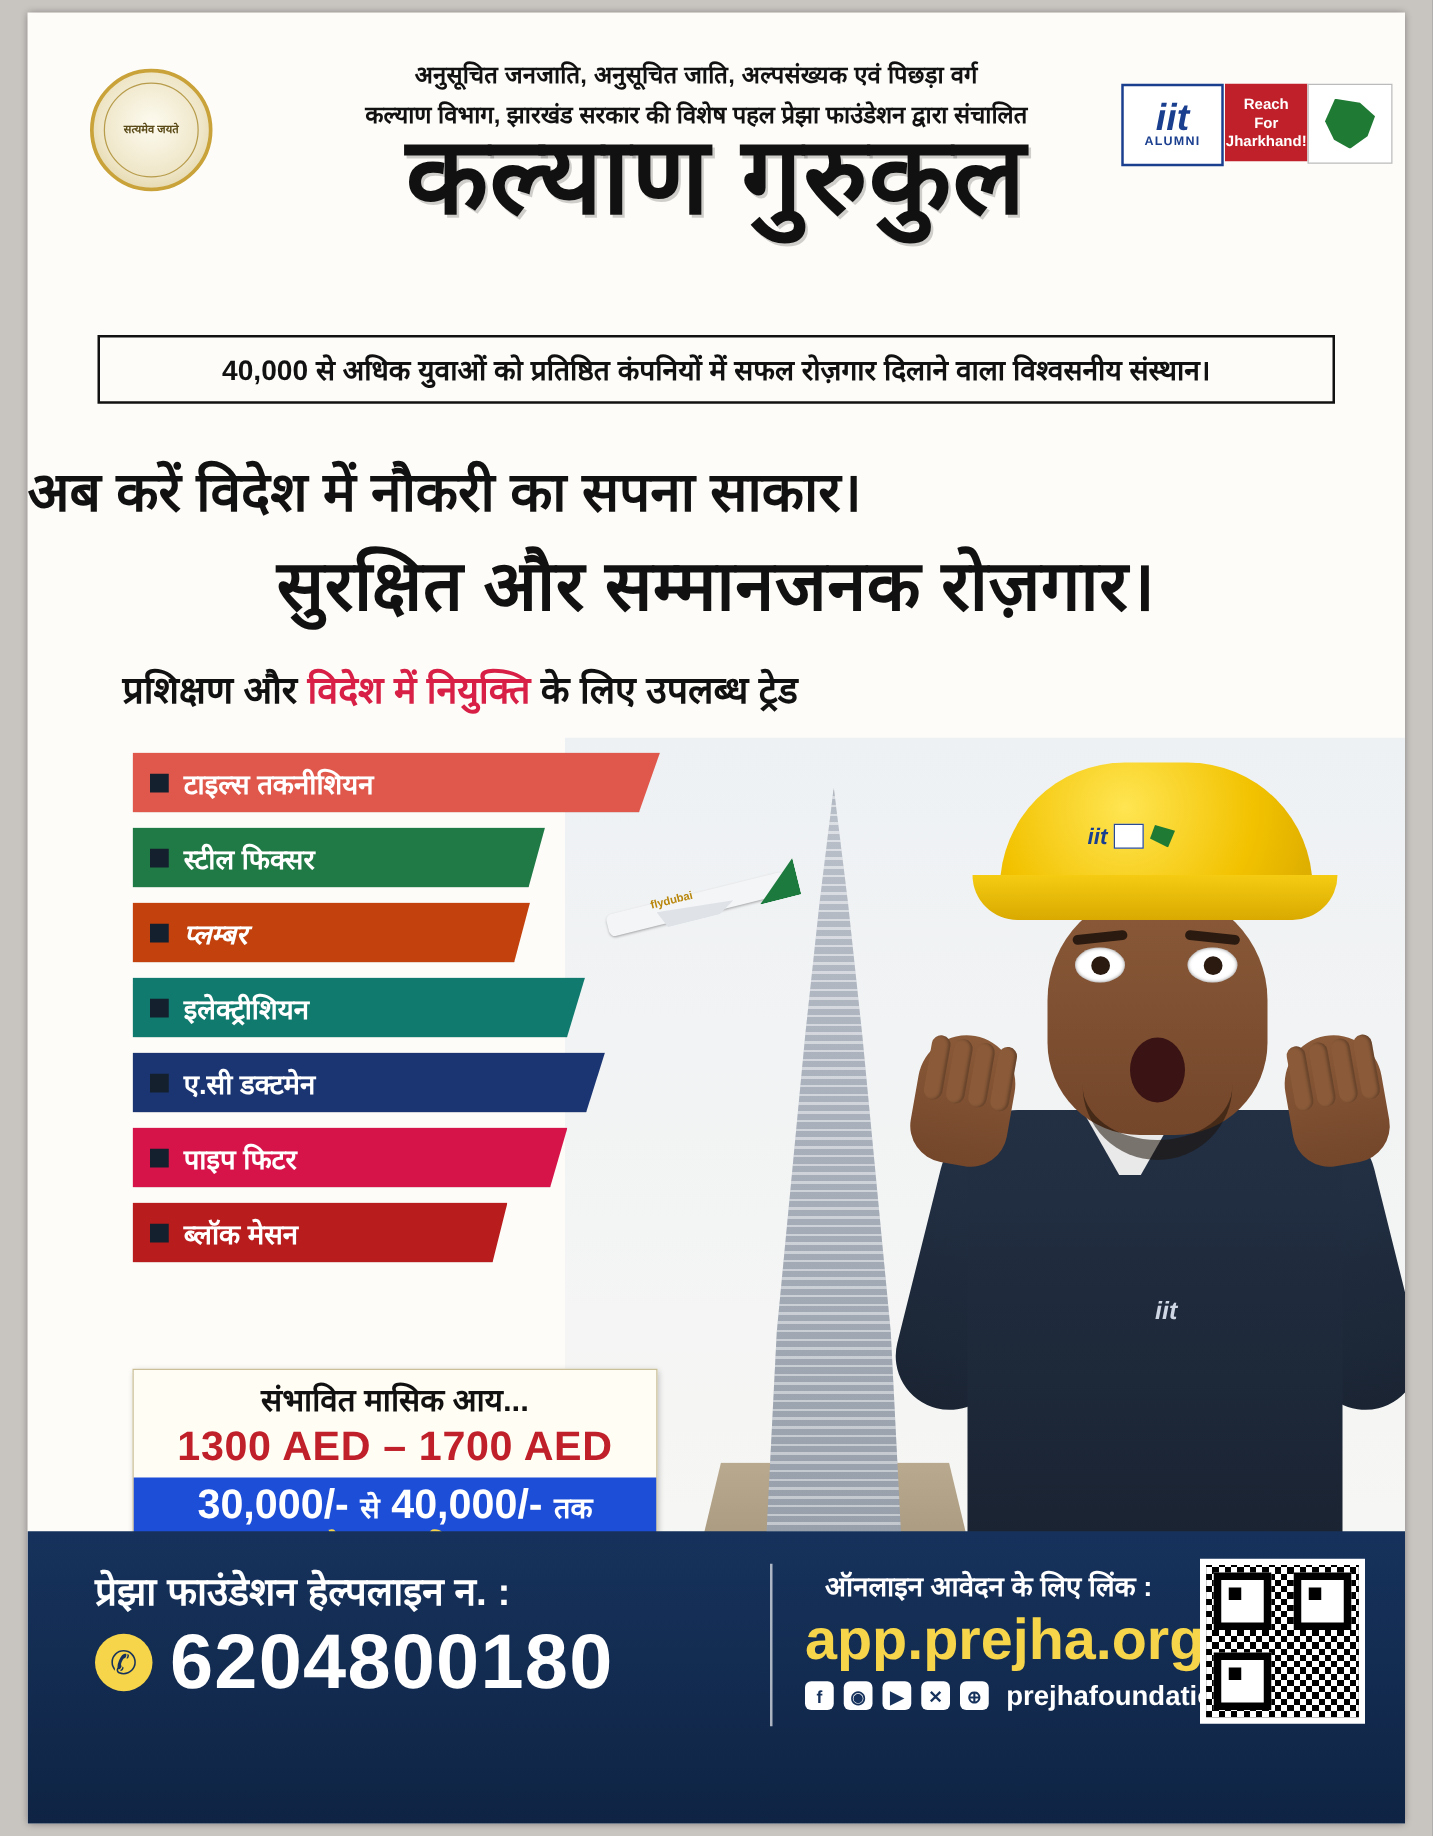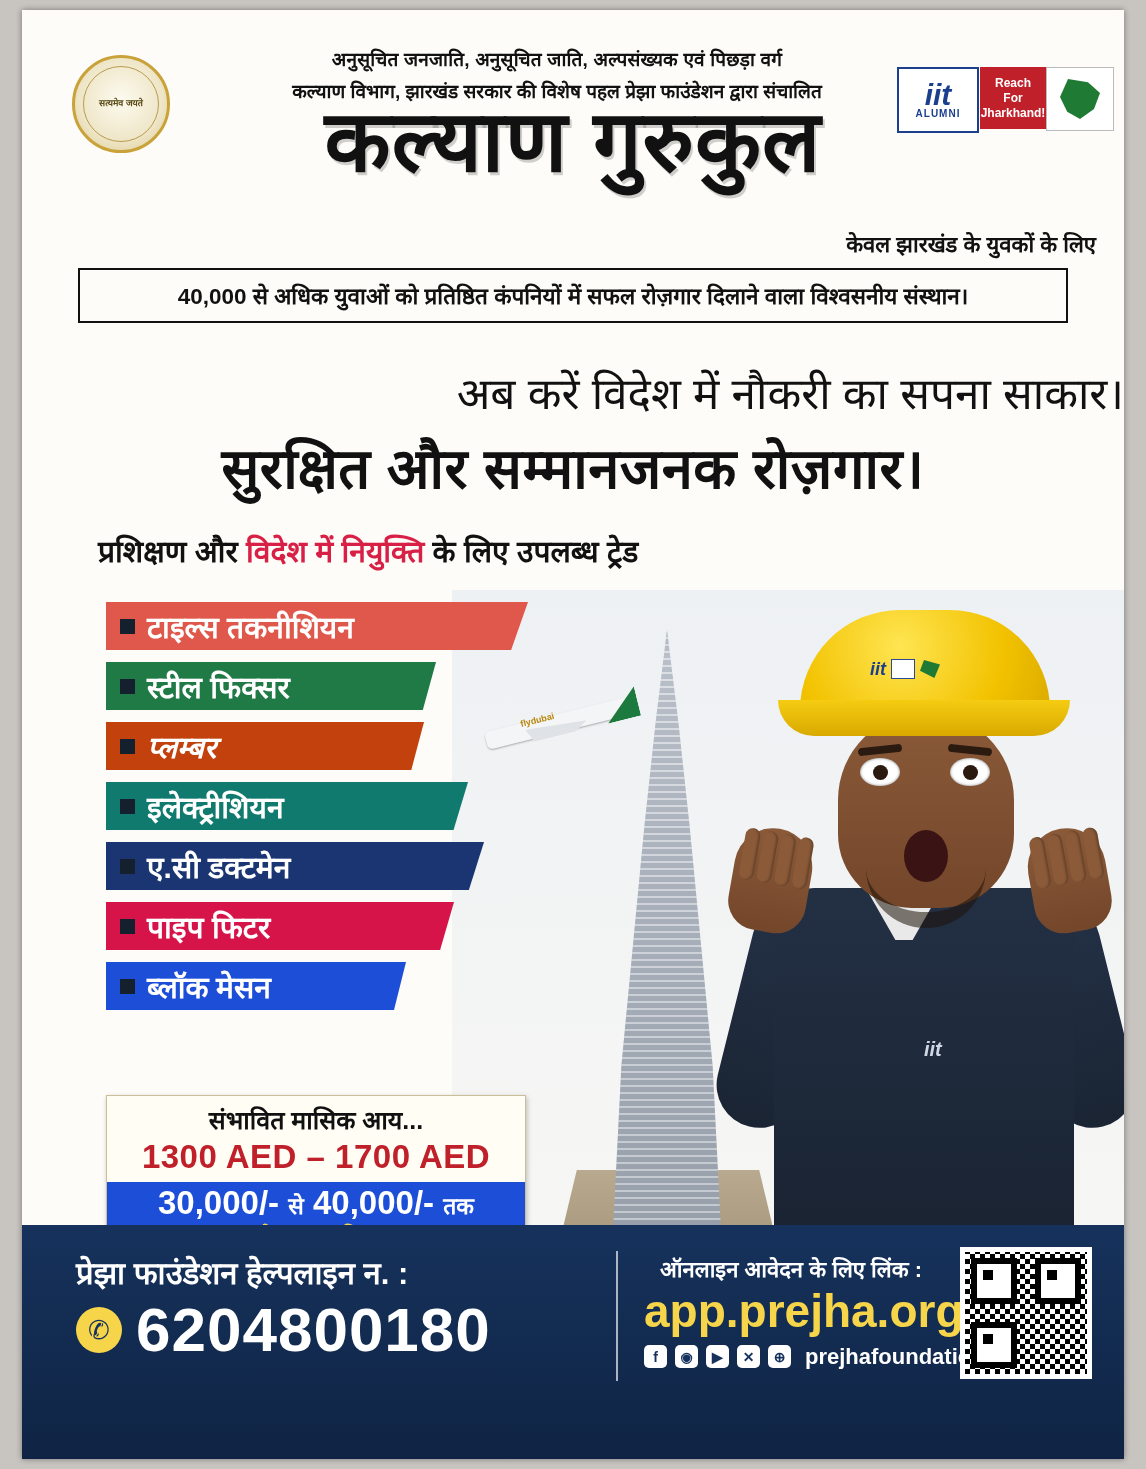--- a/index.html
+++ b/index.html
@@ -193,23 +193,23 @@
     font-size: 22.5px;
     font-weight: bold;
     color: #111;
     box-sizing: border-box;
   }
   
   .head1 {
     position: absolute;
     left: 0; right: 0;
     top: 352px;
-    text-align: right;
+    text-align: left;
     font-size: 44px;
-    font-weight: normal;
+    font-weight: bold;
     color: #111;
   }
   .head2 {
     position: absolute;
     left: 0; right: 0;
     top: 418px;
     text-align: center;
     font-size: 56px;
     font-weight: bold;
     color: #111;
@@ -243,21 +243,21 @@
     box-shadow: 2px 3px 5px rgba(0,0,0,0.28);
   }
   .trade .bullet {
     width: 15px;
     height: 15px;
     background: #15202e;
     margin-right: 12px;
     flex: none;
   }
   .trade .tlabel {
-    font-size: 30px;
+    font-size: 22px;
     font-weight: bold;
     color: #fff;
     white-space: nowrap;
   }
   
   .salary {
     position: absolute;
     left: 84px;
     top: 1085px;
     width: 420px;
@@ -696,21 +696,20 @@
       </div>
       <div class="reachbox">
         <span>Reach</span>
         <span>For</span>
         <span>Jharkhand!</span>
       </div>
       <div class="jhbox">
         <div class="jh-shape"></div>
       </div>
 
-      <div class="only-for">केवल झारखंड के युवकों के लिए</div>
     </div>
 
     <div class="bannerbox">40,000 से अधिक युवाओं को प्रतिष्ठित कंपनियों में सफल रोज़गार दिलाने वाला विश्वसनीय संस्थान।</div>
 
     <div class="head1">अब करें विदेश में नौकरी का सपना साकार।</div>
     <div class="head2">सुरक्षित और सम्मानजनक रोज़गार।</div>
 
     <div class="subhead">
       <span>प्रशिक्षण और </span><span class="hl">विदेश में नियुक्ति</span><span> के लिए उपलब्ध ट्रेड</span>
     </div>
@@ -789,21 +788,21 @@
           <span class="tlabel">इलेक्ट्रीशियन</span>
         </div>
         <div class="trade" style="background: rgb(27, 53, 115); width: 378px;">
           <span class="bullet"></span>
           <span class="tlabel">ए.सी डक्टमेन</span>
         </div>
         <div class="trade" style="background: rgb(214, 20, 74); width: 348px;">
           <span class="bullet"></span>
           <span class="tlabel">पाइप फिटर</span>
         </div>
-        <div class="trade" style="background: #1d4ed8; width: 300px; font-family: Liberation Serif, serif;">
+        <div class="trade" style="background: #b91c1c; width: 300px;">
           <span class="bullet"></span>
           <span class="tlabel">ब्लॉक मेसन</span>
         </div>
       </div>
 
     <div class="salary">
       <div class="sal-l1">संभावित मासिक आय...</div>
       <div class="sal-l2">1300 AED – 1700 AED</div>
       <div class="sal-band">
         <div class="sal-l3">

